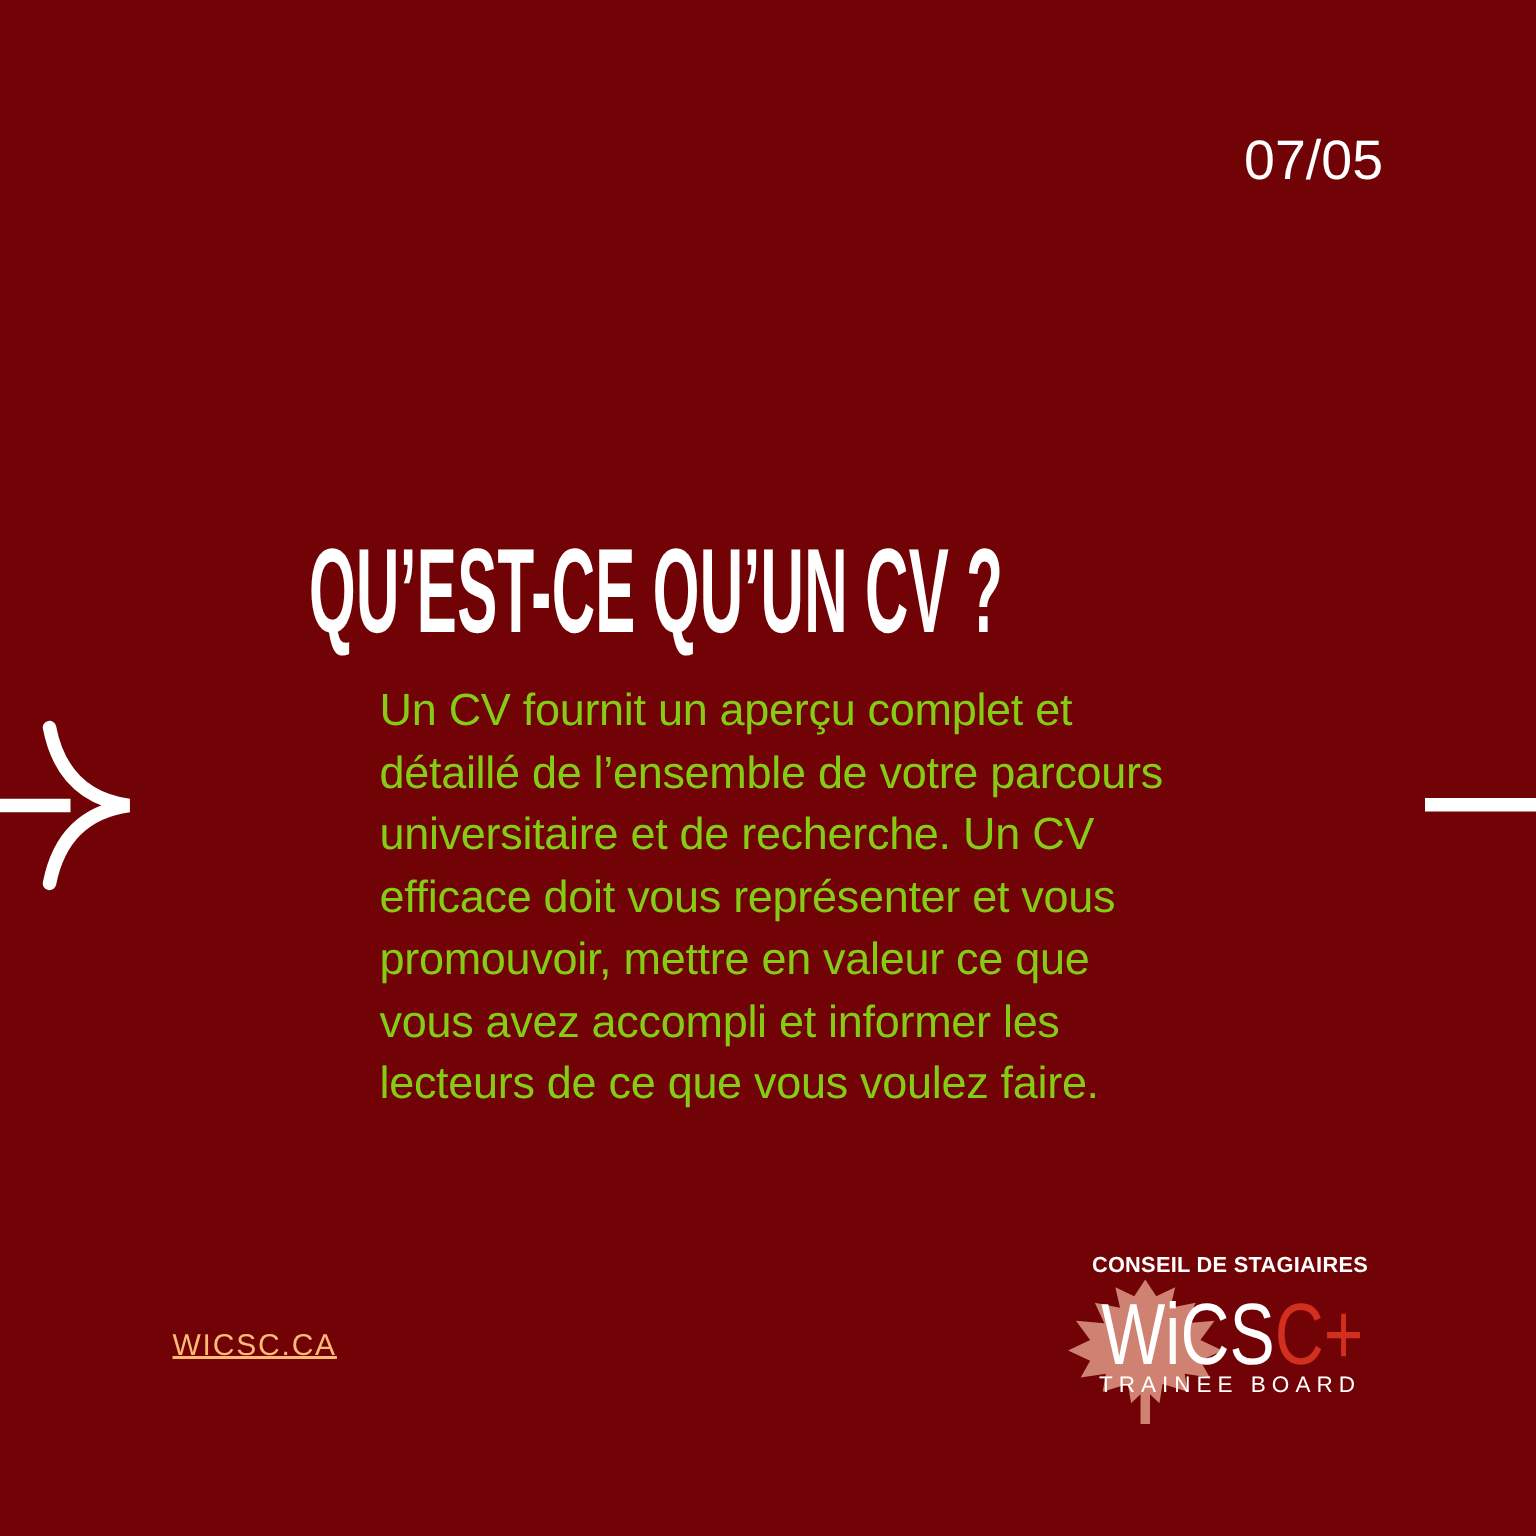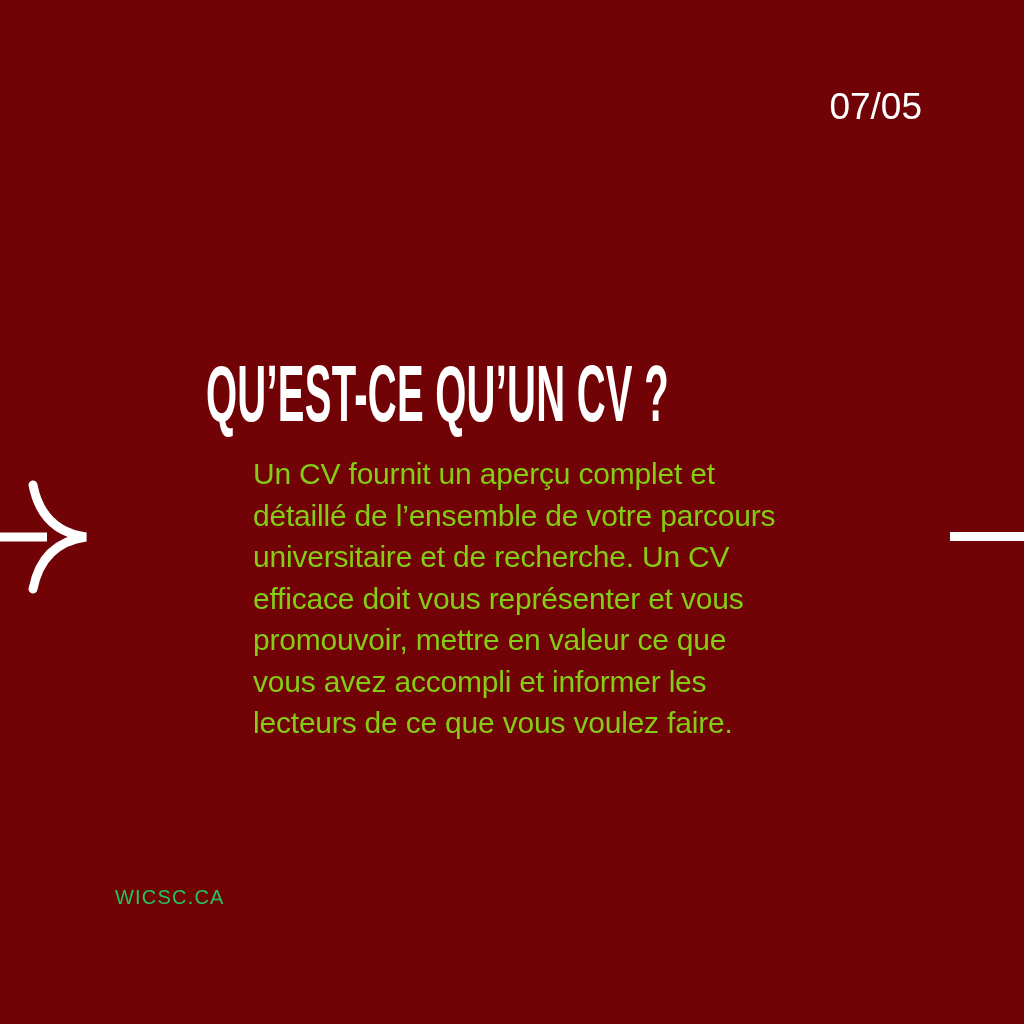--- a/index.html
+++ b/index.html
@@ -70,21 +70,22 @@
     height: 9px;
     background: #ffffff;
   }
 
   .website {
     position: absolute;
     left: 115px;
     top: 886px;
     font-size: 20px;
     letter-spacing: 1.2px;
-    color: #22c55e;
+    color: #fdba74;
+    text-decoration: underline;
   }
 
   .logo {
     position: absolute;
     left: 710px;
     top: 830px;
     width: 220px;
     height: 130px;
   }
   .leaf-svg {
@@ -149,14 +150,25 @@
 
   <svg class="arrow-svg" viewBox="0 0 100 125" aria-hidden="true">
     <path d="M0,62 H47" stroke="#ffffff" stroke-width="9" fill="none"></path>
     <path d="M33,10 Q42,56 86,62 Q42,68 33,114" stroke="#ffffff" stroke-width="9" fill="none" stroke-linecap="round"></path>
   </svg>
 
   <div class="right-bar"></div>
 
   <div class="website">WICSC.CA</div>
 
+  <div class="logo">
+    <svg class="leaf-svg" viewBox="0 0 100 114" preserveAspectRatio="none" aria-hidden="true">
+      <path d="M50,0 L57,13 L69,6 L66,22 L82,18 L76,34 L94,32 L85,47 L99,55
+               L85,63 L91,76 L75,73 L77,87 L61,81 L59,96 L53,89 L53,112
+               L47,112 L47,89 L41,96 L39,81 L23,87 L25,73 L9,76 L15,63
+               L1,55 L15,47 L6,32 L24,34 L18,18 L34,22 L31,6 L43,13 Z" fill="#e9a78f" opacity="0.78"></path>
+    </svg>
+    <div class="logo-tagline">CONSEIL DE STAGIAIRES</div>
+    <div class="logo-wordmark"><span>WiCS</span><span class="red">C+</span></div>
+    <div class="logo-subtitle">TRAINEE BOARD</div>
+  </div>
 
 </div>
 
 </body></html>

